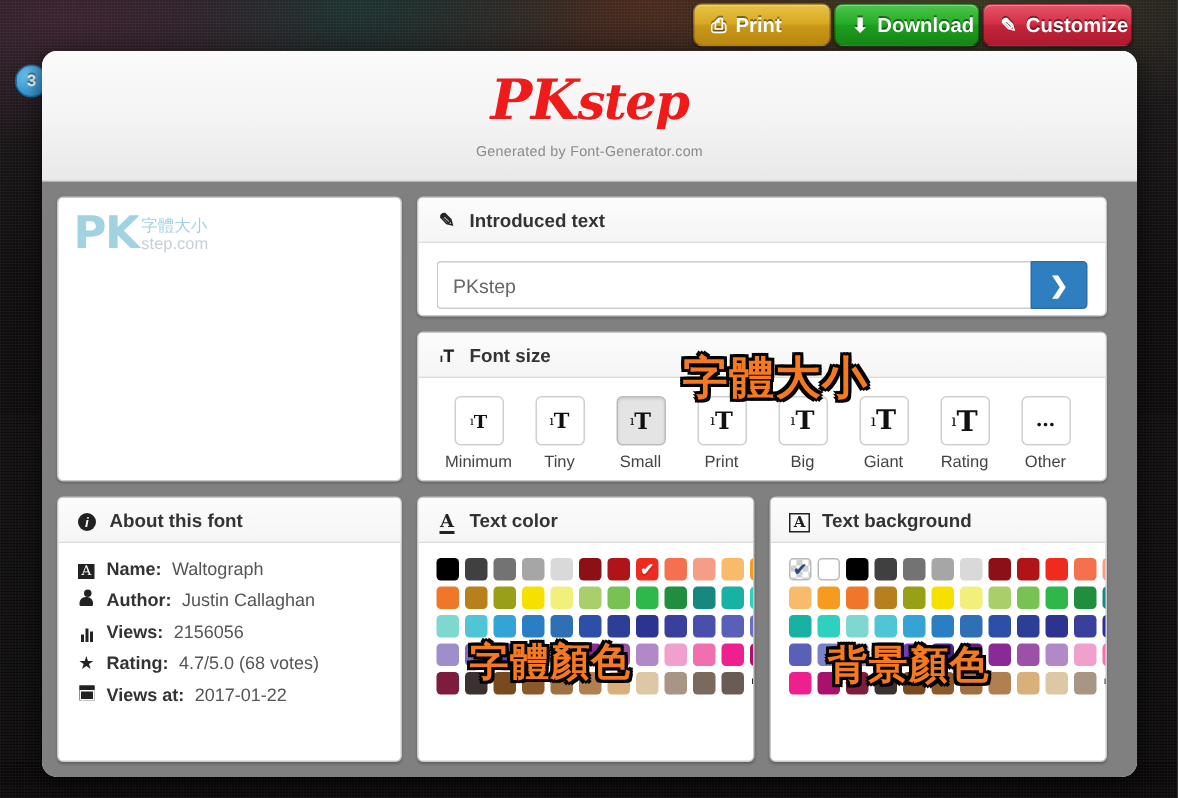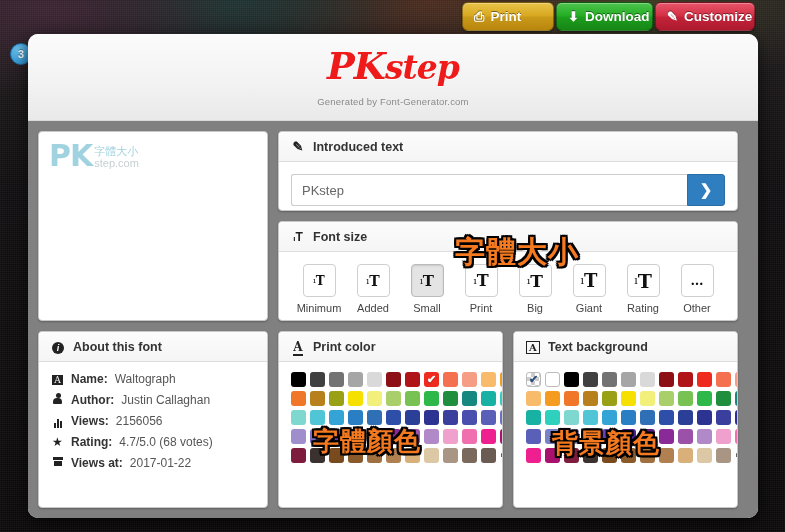--- a/index.html
+++ b/index.html
@@ -323,21 +323,21 @@
                 <span style="font-size: 8px;">ı</span>
                 <span class="gT" style="font-size: 12px;">T</span>
               </div>
               <div class="size-cap">Minimum</div>
             </div>
             <div class="size-item">
               <div class="size-box">
                 <span style="font-size: 9px;">ı</span>
                 <span class="gT" style="font-size: 14px;">T</span>
               </div>
-              <div class="size-cap">Added</div>
+              <div class="size-cap">Tiny</div>
             </div>
             <div class="size-item selected">
               <div class="size-box">
                 <span style="font-size: 9px;">ı</span>
                 <span class="gT" style="font-size: 15px;">T</span>
               </div>
               <div class="size-cap">Small</div>
             </div>
             <div class="size-item">
               <div class="size-box">
@@ -413,21 +413,21 @@
             </div>
           </div>
       </div>
     </div>
 
     <div class="panel" id="textcolor">
       <div class="panel-head">
         <span class="ph-ic">
           <span style="border-bottom:2px solid #222;font-family:'DejaVu Serif',serif;font-size:12px;">A</span>
         </span>
-        <span>Print color</span>
+        <span>Text color</span>
       </div>
       <div class="panel-body">
         <div class="swatch-grid" id="textcolor-grid">
             <div class="swatch-row">
               <div class="sw" style="background: rgb(0, 0, 0);"></div>
               <div class="sw" style="background: rgb(64, 64, 64);"></div>
               <div class="sw" style="background: rgb(115, 115, 115);"></div>
               <div class="sw" style="background: rgb(166, 166, 166);"></div>
               <div class="sw" style="background: rgb(217, 217, 217);"></div>
               <div class="sw" style="background: rgb(140, 16, 21);"></div>

